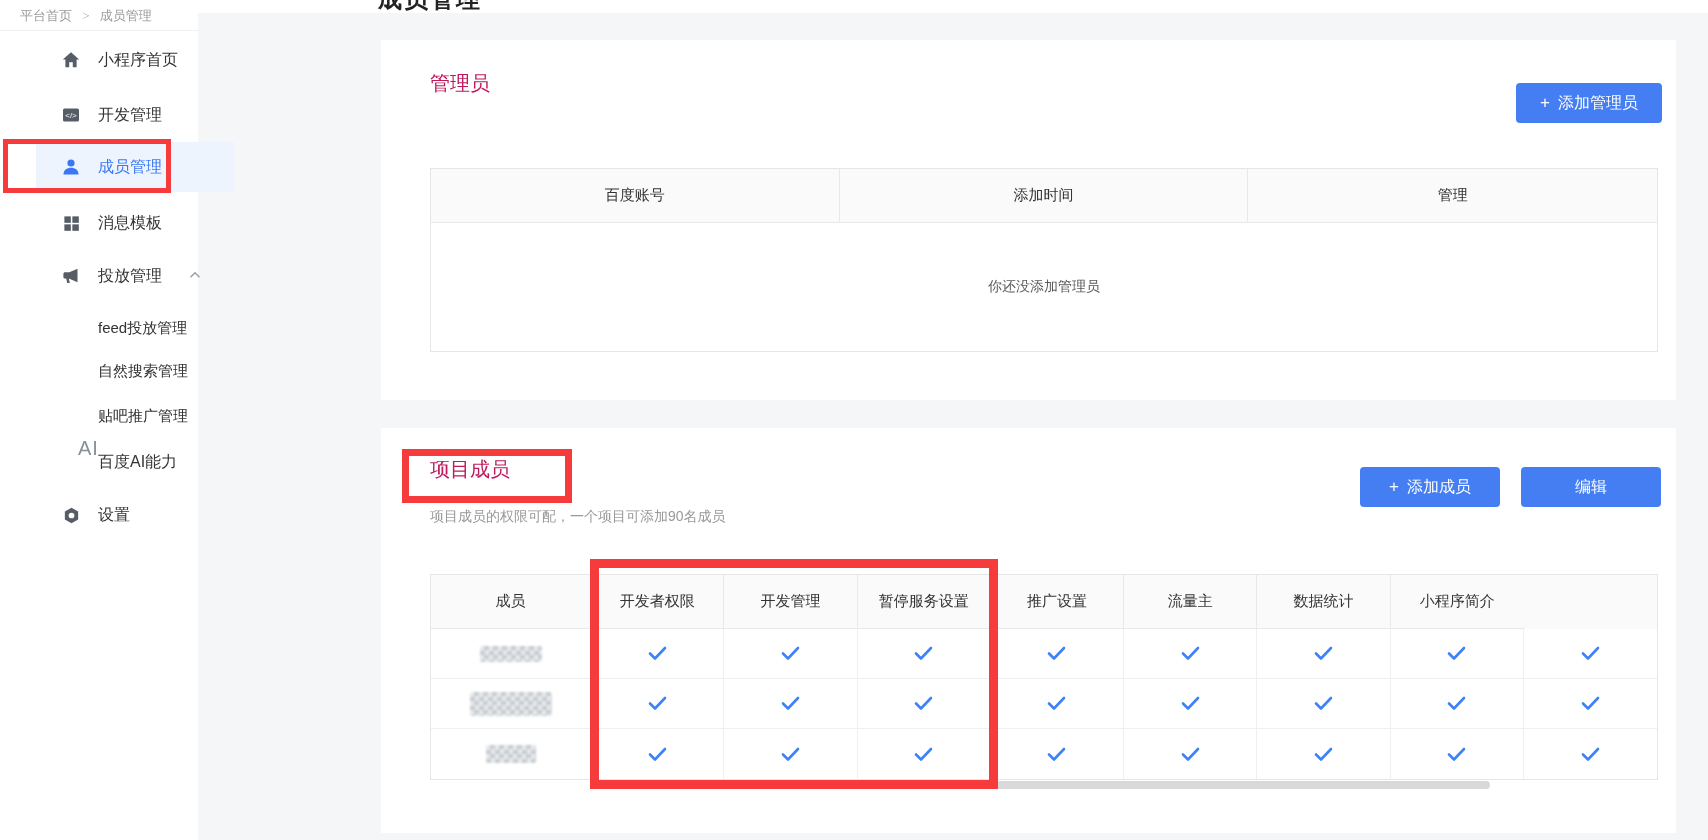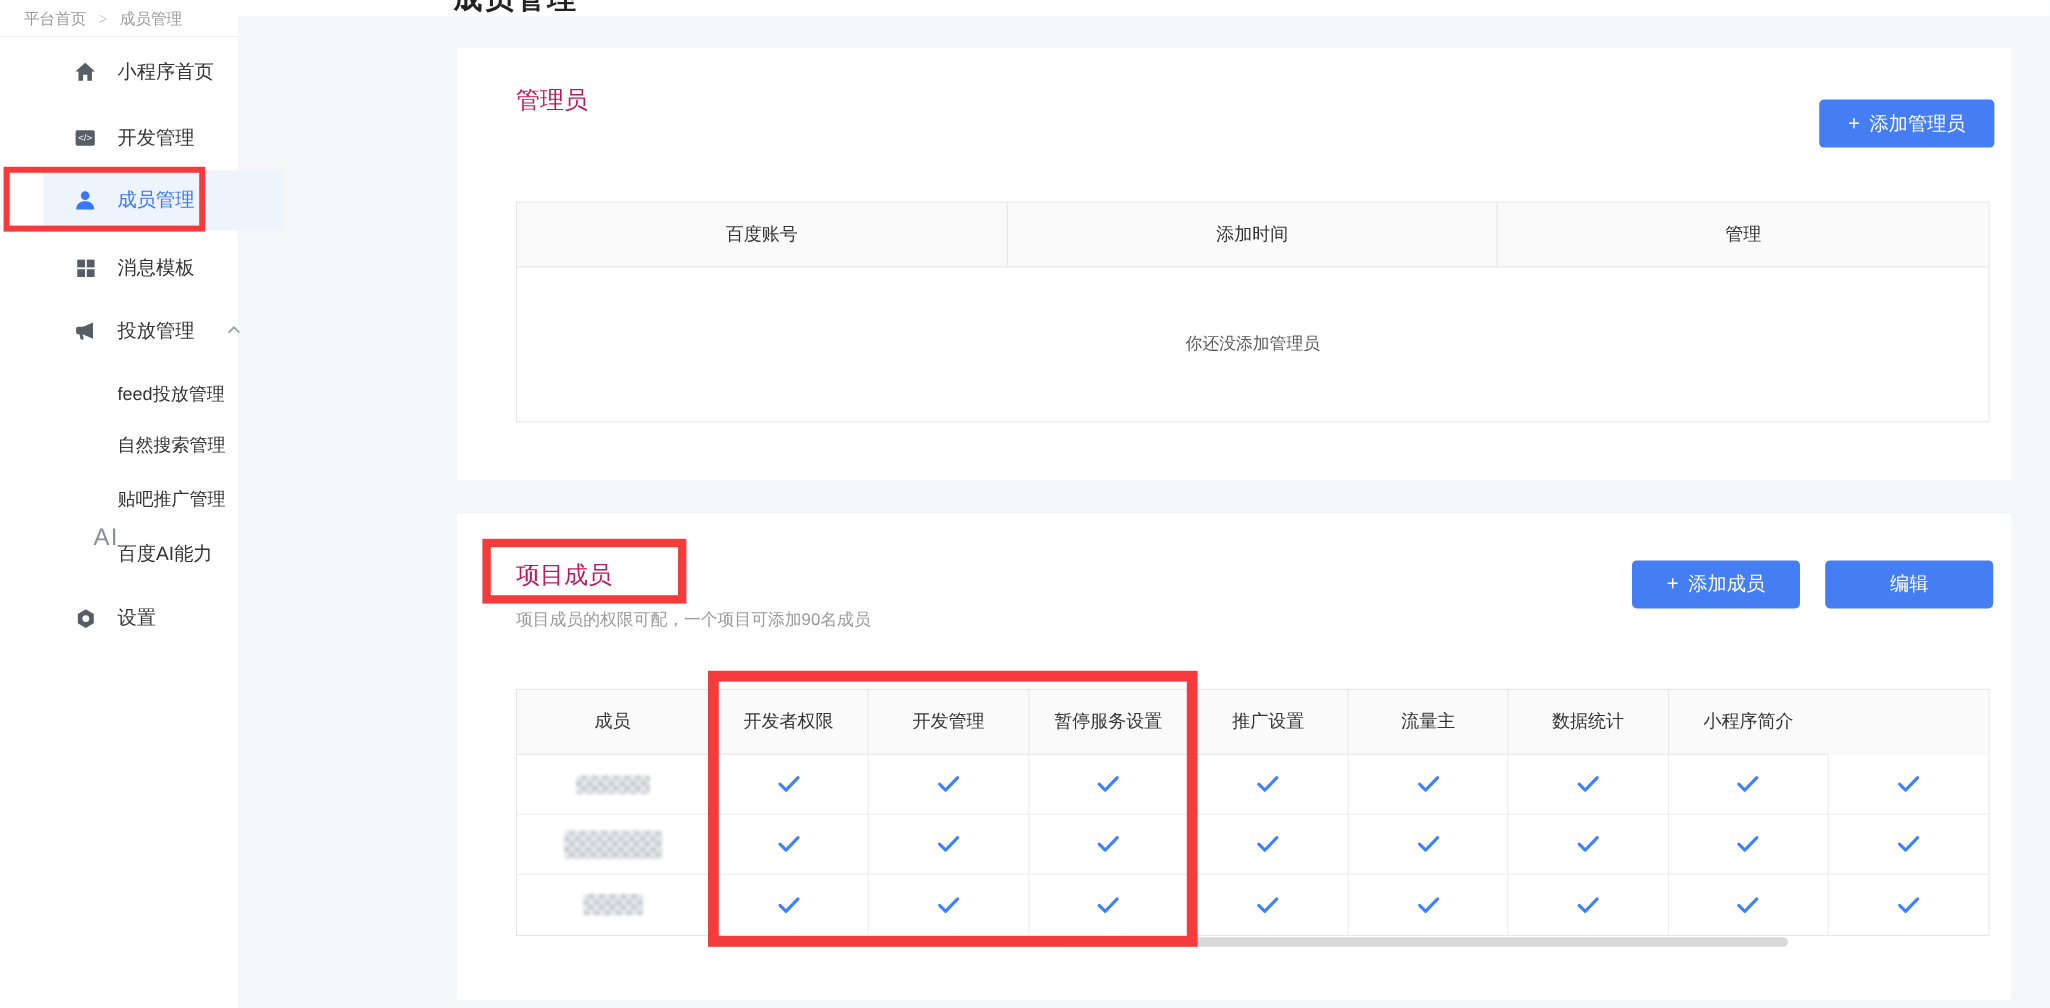--- a/index.html
+++ b/index.html
@@ -168,21 +168,21 @@
     <div class="thead">
         <div class="th">百度账号</div>
         <div class="th">添加时间</div>
         <div class="th">管理</div>
       </div>
     <div id="admin-empty">你还没添加管理员</div>
   </div>
 </div>
 
 <div class="card" id="card-member">
-  <div class="card-title" style="top:38px">项目成员</div>
+  <div class="card-title" style="top:28px">项目成员</div>
   <div class="card-desc" style="top:80px">项目成员的权限可配，一个项目可添加90名成员</div>
   <button class="btn" style="left:979px;top:39px;width:140px">
     <span class="plus">+</span>
     <span>添加成员</span>
   </button>
   <button class="btn" style="left:1140px;top:39px;width:140px">
     <span>编辑</span>
   </button>
   <div class="tbl" id="member-table" style="top:146px">
     <div class="thead">

